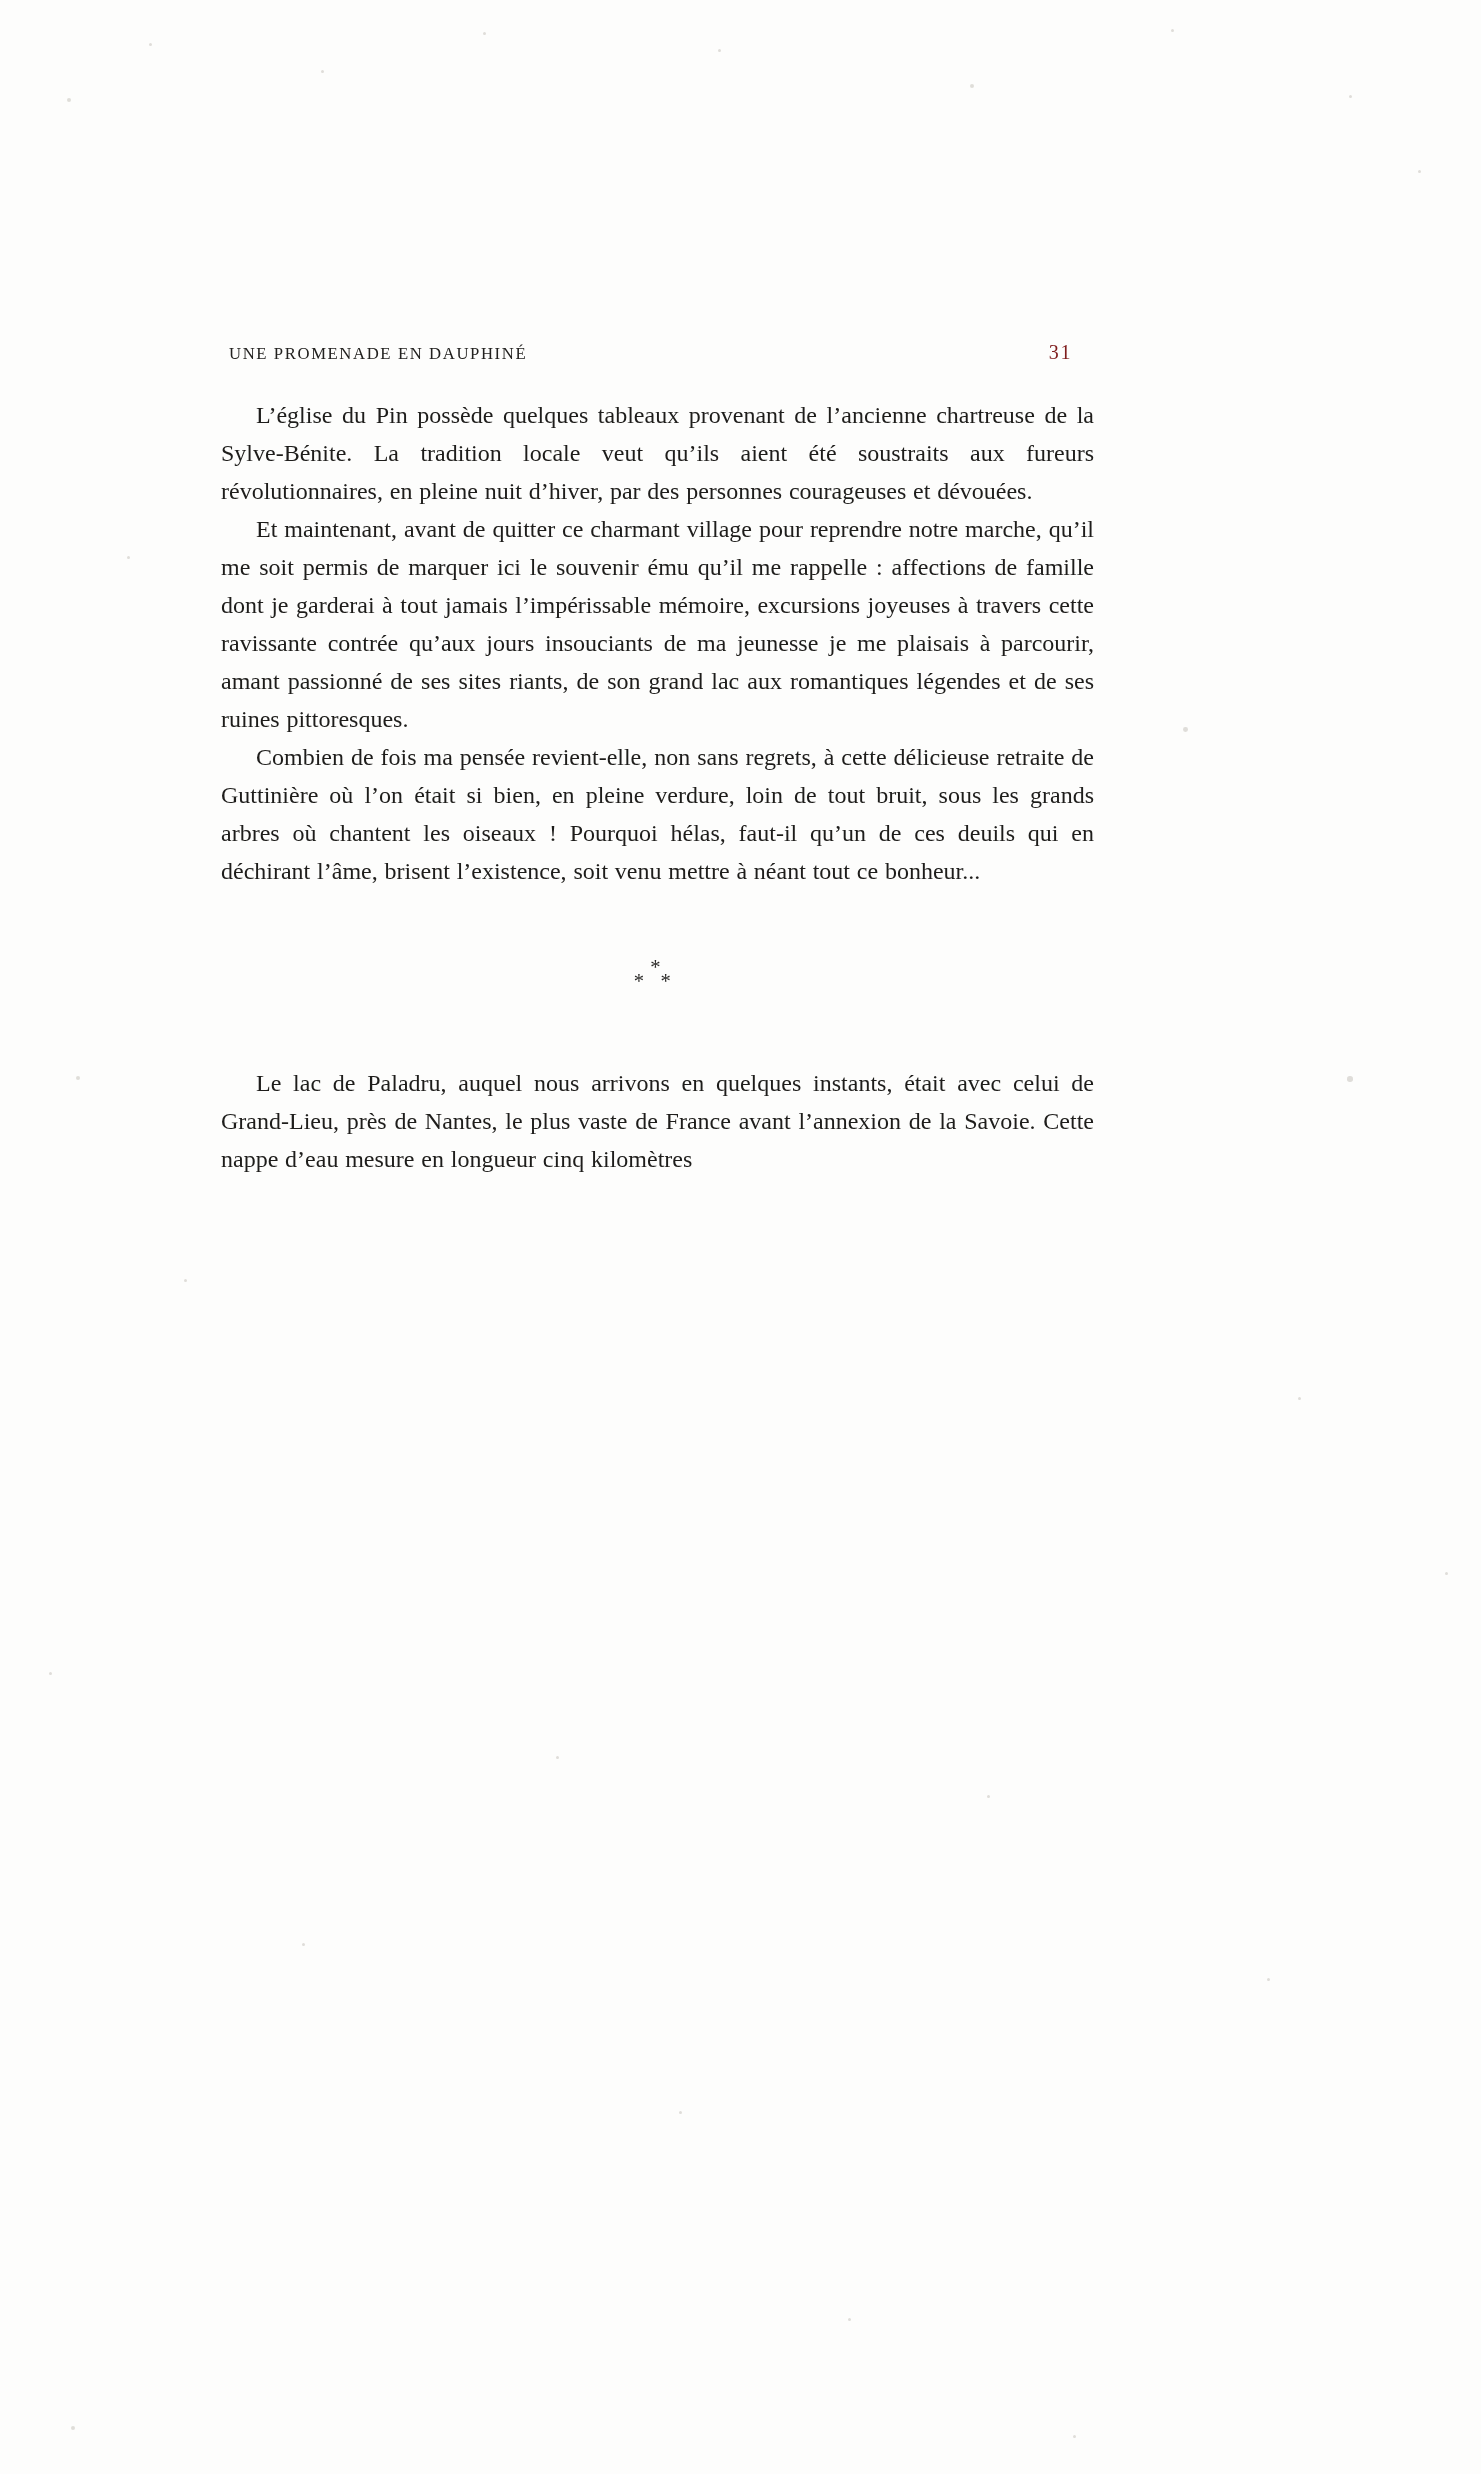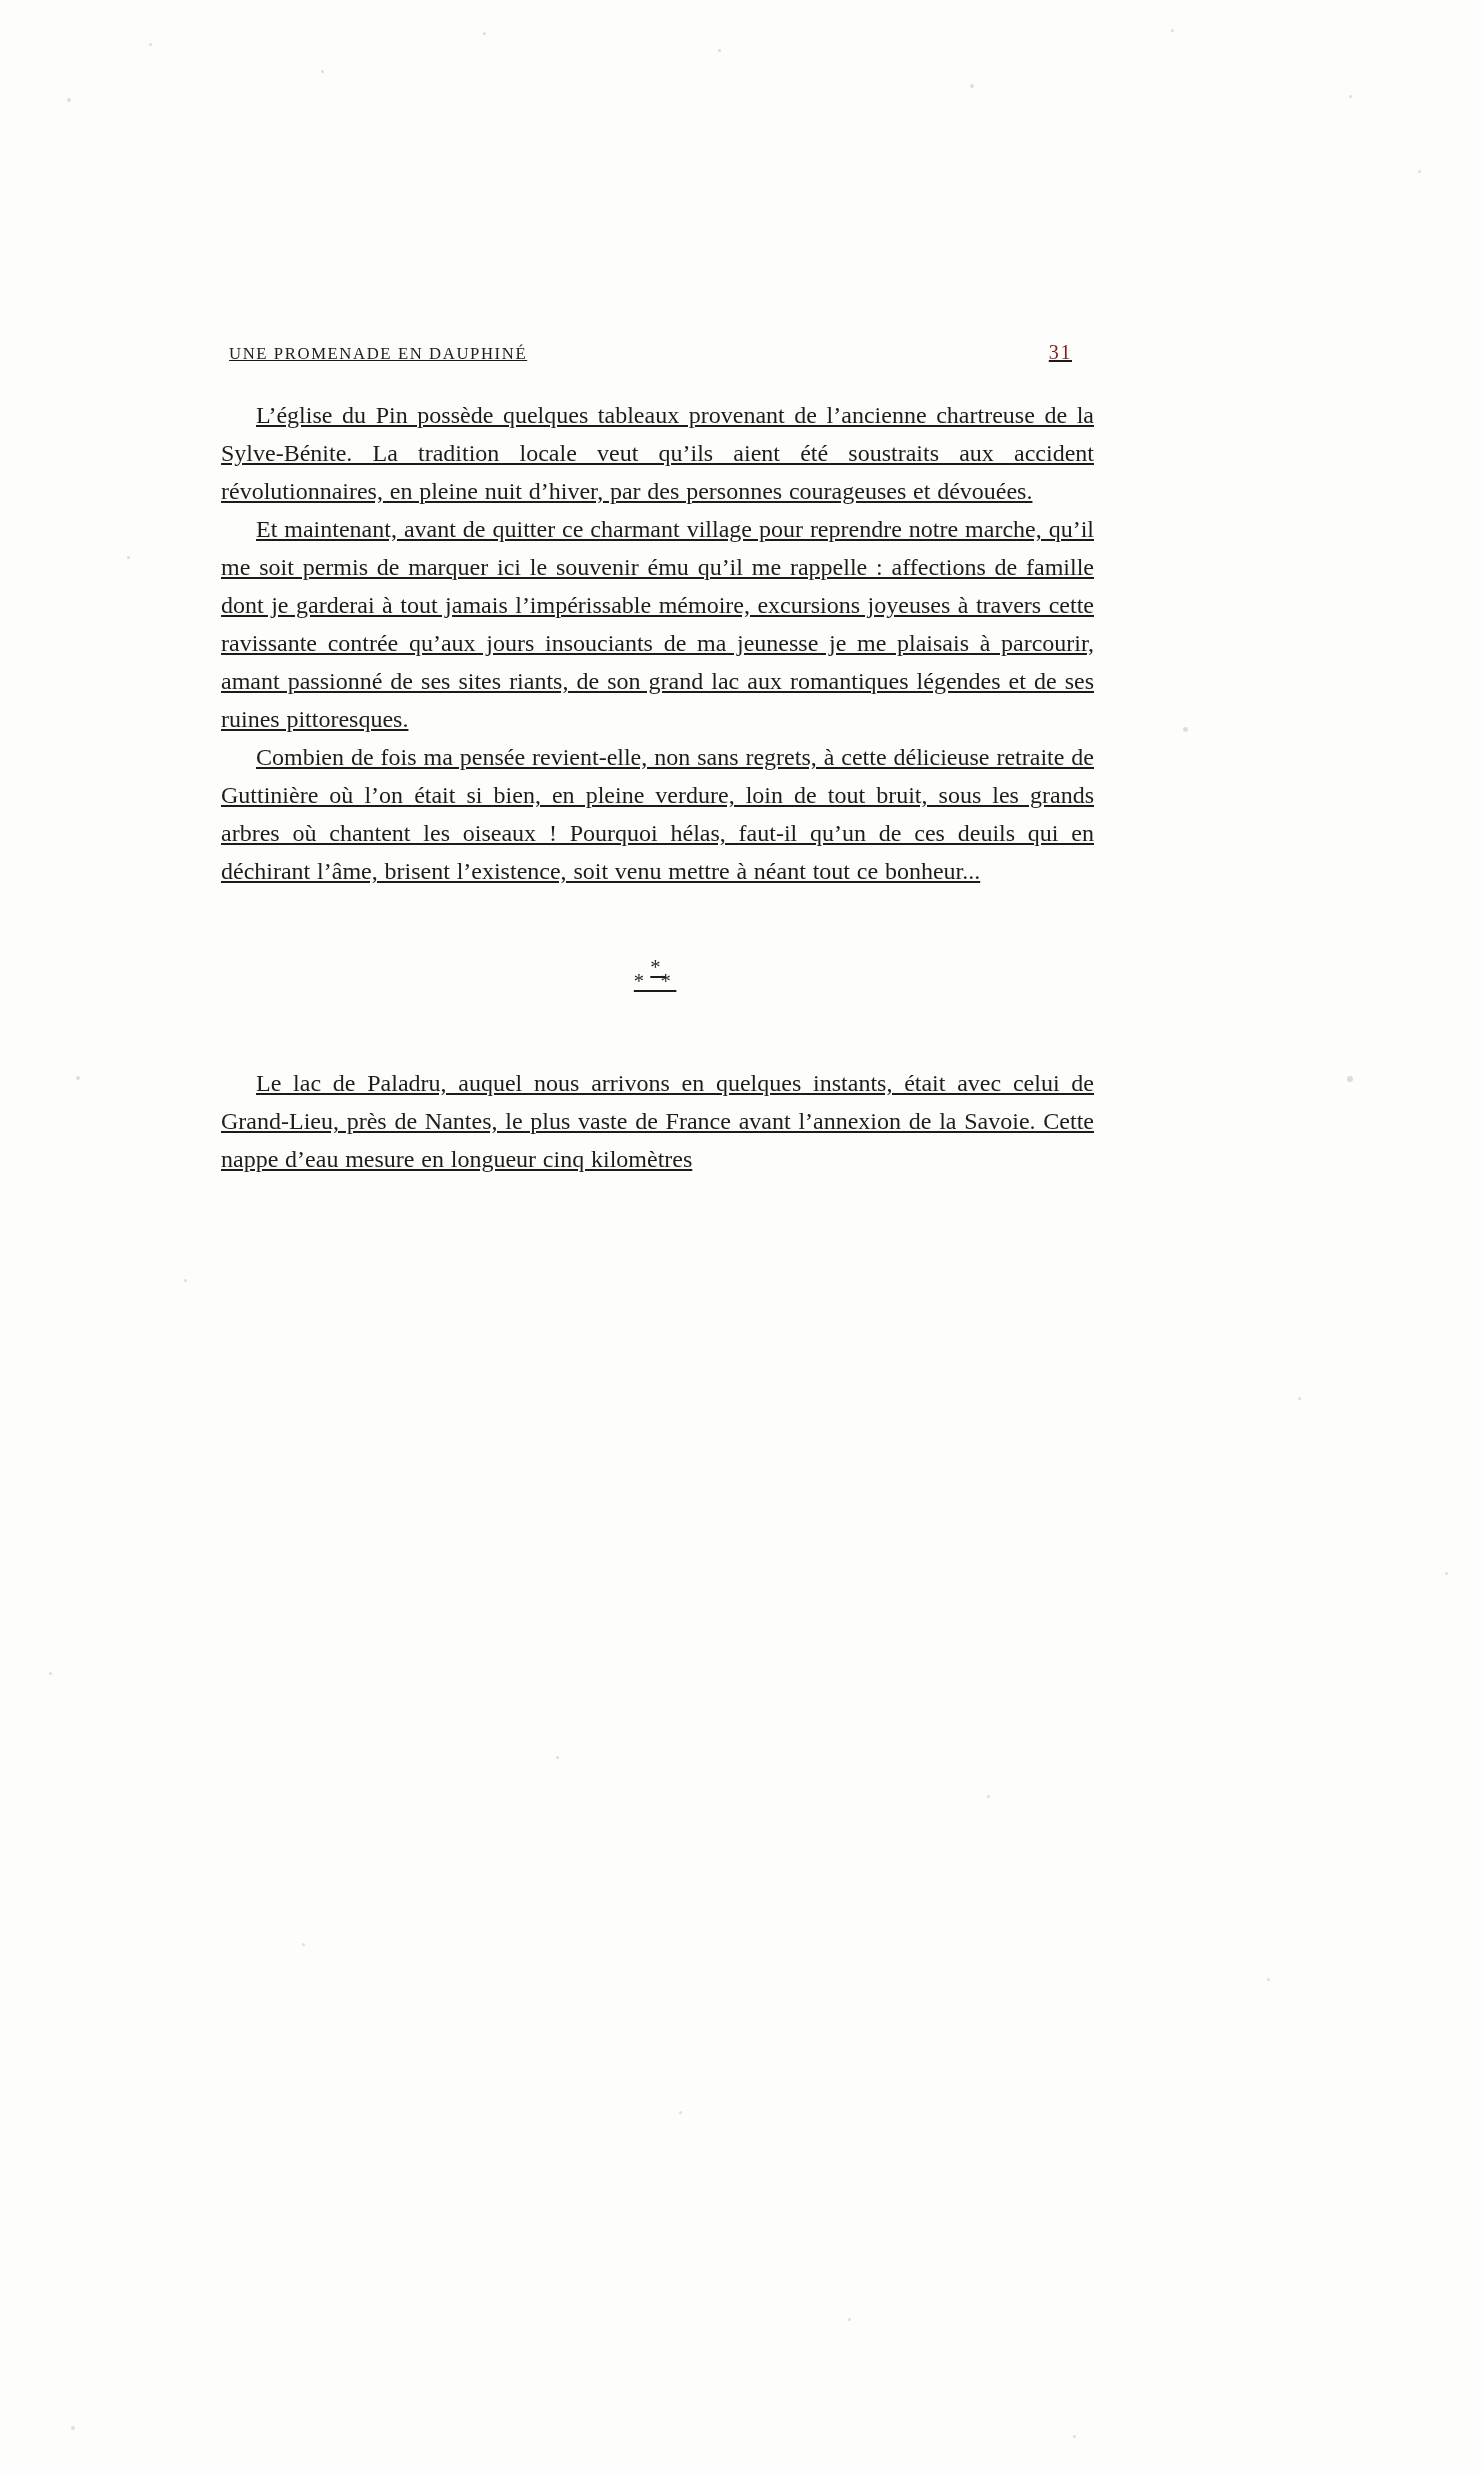--- a/index.html
+++ b/index.html
@@ -27,21 +27,20 @@
     position: absolute;
     background: #d9d7d2;
     border-radius: 50%;
     opacity: .85;
   }
   .content {
     position: absolute;
     left: 221px;
     top: 341px;
     width: 873px;
-    text-decoration: underline;
   }
   .running-head {
     display: flex;
     align-items: baseline;
     justify-content: space-between;
     margin: 0 0 32px 0;
     padding-left: 8px;
   }
   .running-head .title {
     font-size: 16.7px;
@@ -110,21 +109,21 @@
   <div class="speck" style="left:556px;top:1756px;width:3.2px;height:3.2px;"></div>
   <div class="speck" style="left:987px;top:1795px;width:3.2px;height:3.2px;"></div>
 
   <div class="content">
 
     <div class="running-head">
       <span class="title">Une promenade en Dauphiné</span>
       <span class="folio">31</span>
     </div>
 
-    <p class="para">L’église du Pin possède quelques tableaux provenant de l’ancienne chartreuse de la Sylve-Bénite. La tradition locale veut qu’ils aient été soustraits aux accident révolutionnaires, en pleine nuit d’hiver, par des personnes courageuses et dévouées.</p>
+    <p class="para">L’église du Pin possède quelques tableaux provenant de l’ancienne chartreuse de la Sylve-Bénite. La tradition locale veut qu’ils aient été soustraits aux fureurs révolutionnaires, en pleine nuit d’hiver, par des personnes courageuses et dévouées.</p>
     <p class="para">Et maintenant, avant de quitter ce charmant village pour reprendre notre marche, qu’il me soit permis de marquer ici le souvenir ému qu’il me rappelle : affections de famille dont je garderai à tout jamais l’impérissable mémoire, excursions joyeuses à travers cette ravissante contrée qu’aux jours insouciants de ma jeunesse je me plaisais à parcourir, amant passionné de ses sites riants, de son grand lac aux romantiques légendes et de ses ruines pittoresques.</p>
     <p class="para">Combien de fois ma pensée revient-elle, non sans regrets, à cette délicieuse retraite de Guttinière où l’on était si bien, en pleine verdure, loin de tout bruit, sous les grands arbres où chantent les oiseaux ! Pourquoi hélas, faut-il qu’un de ces deuils qui en déchirant l’âme, brisent l’existence, soit venu mettre à néant tout ce bonheur...</p>
 
     <div class="ornament">
       <span class="top">*</span>
       <span class="bottom">* *</span>
     </div>
 
     <p class="para">Le lac de Paladru, auquel nous arrivons en quelques instants, était avec celui de Grand-Lieu, près de Nantes, le plus vaste de France avant l’annexion de la Savoie. Cette nappe d’eau mesure en longueur cinq kilomètres</p>
 

